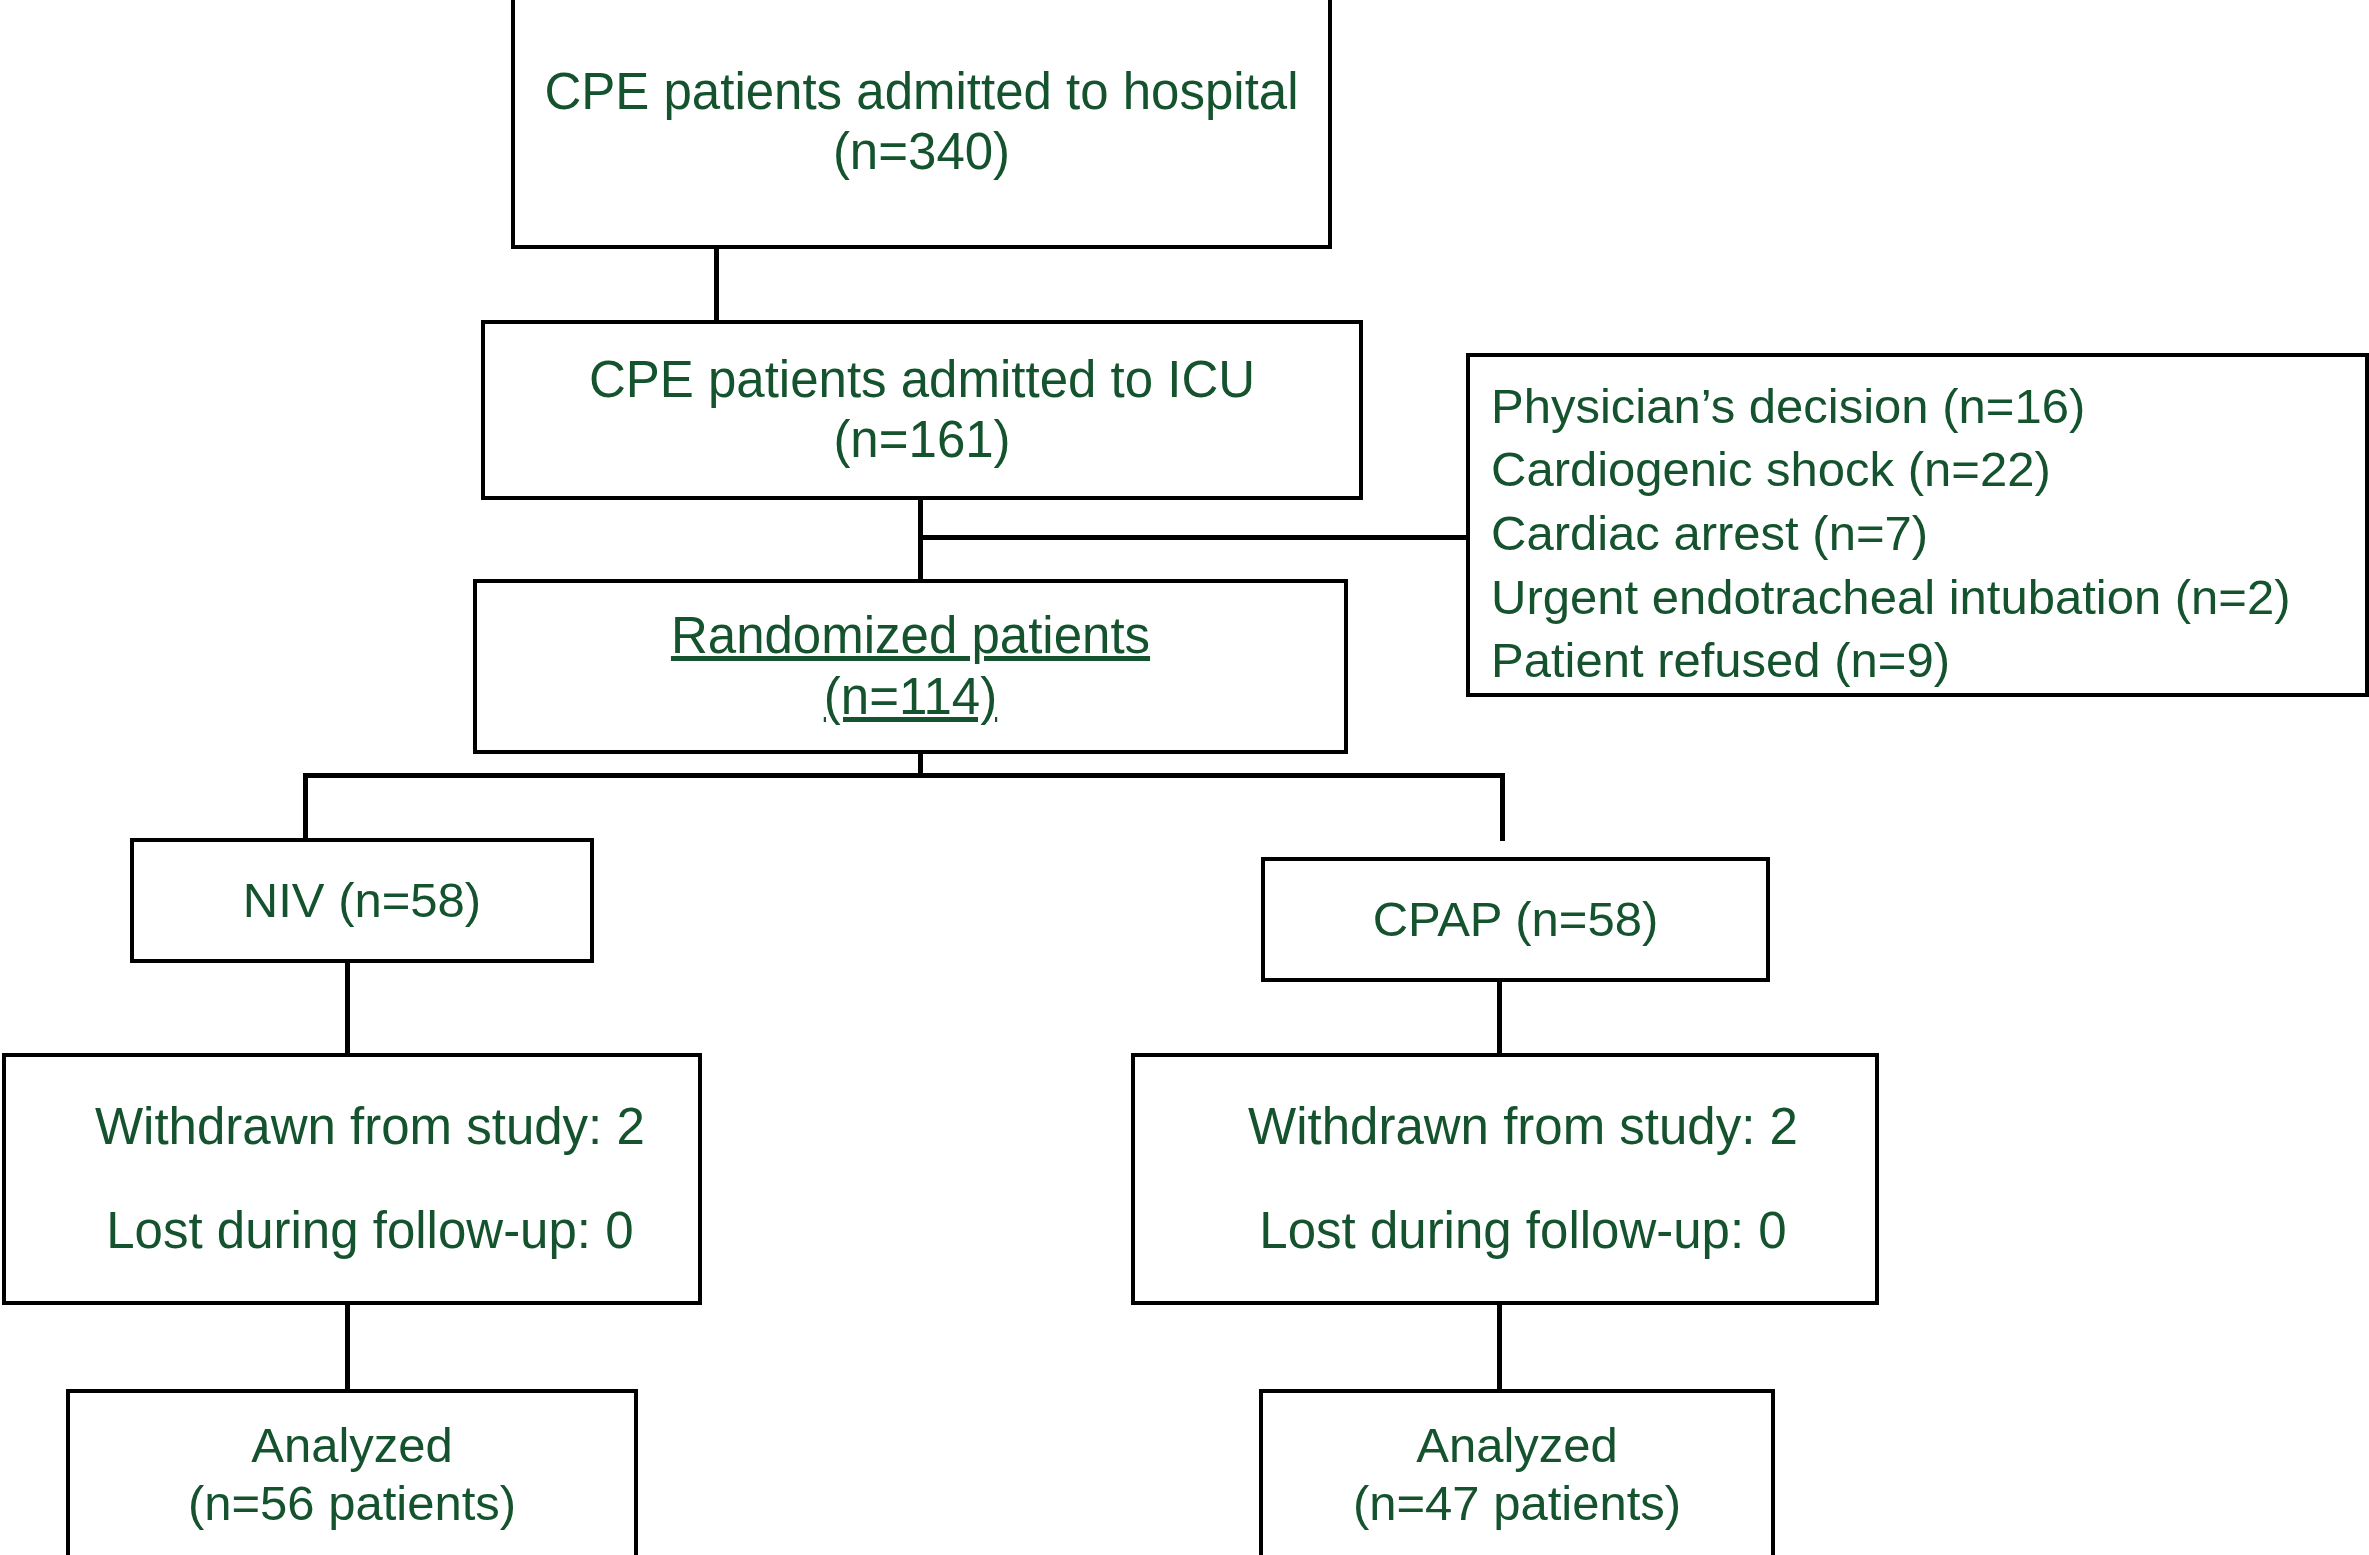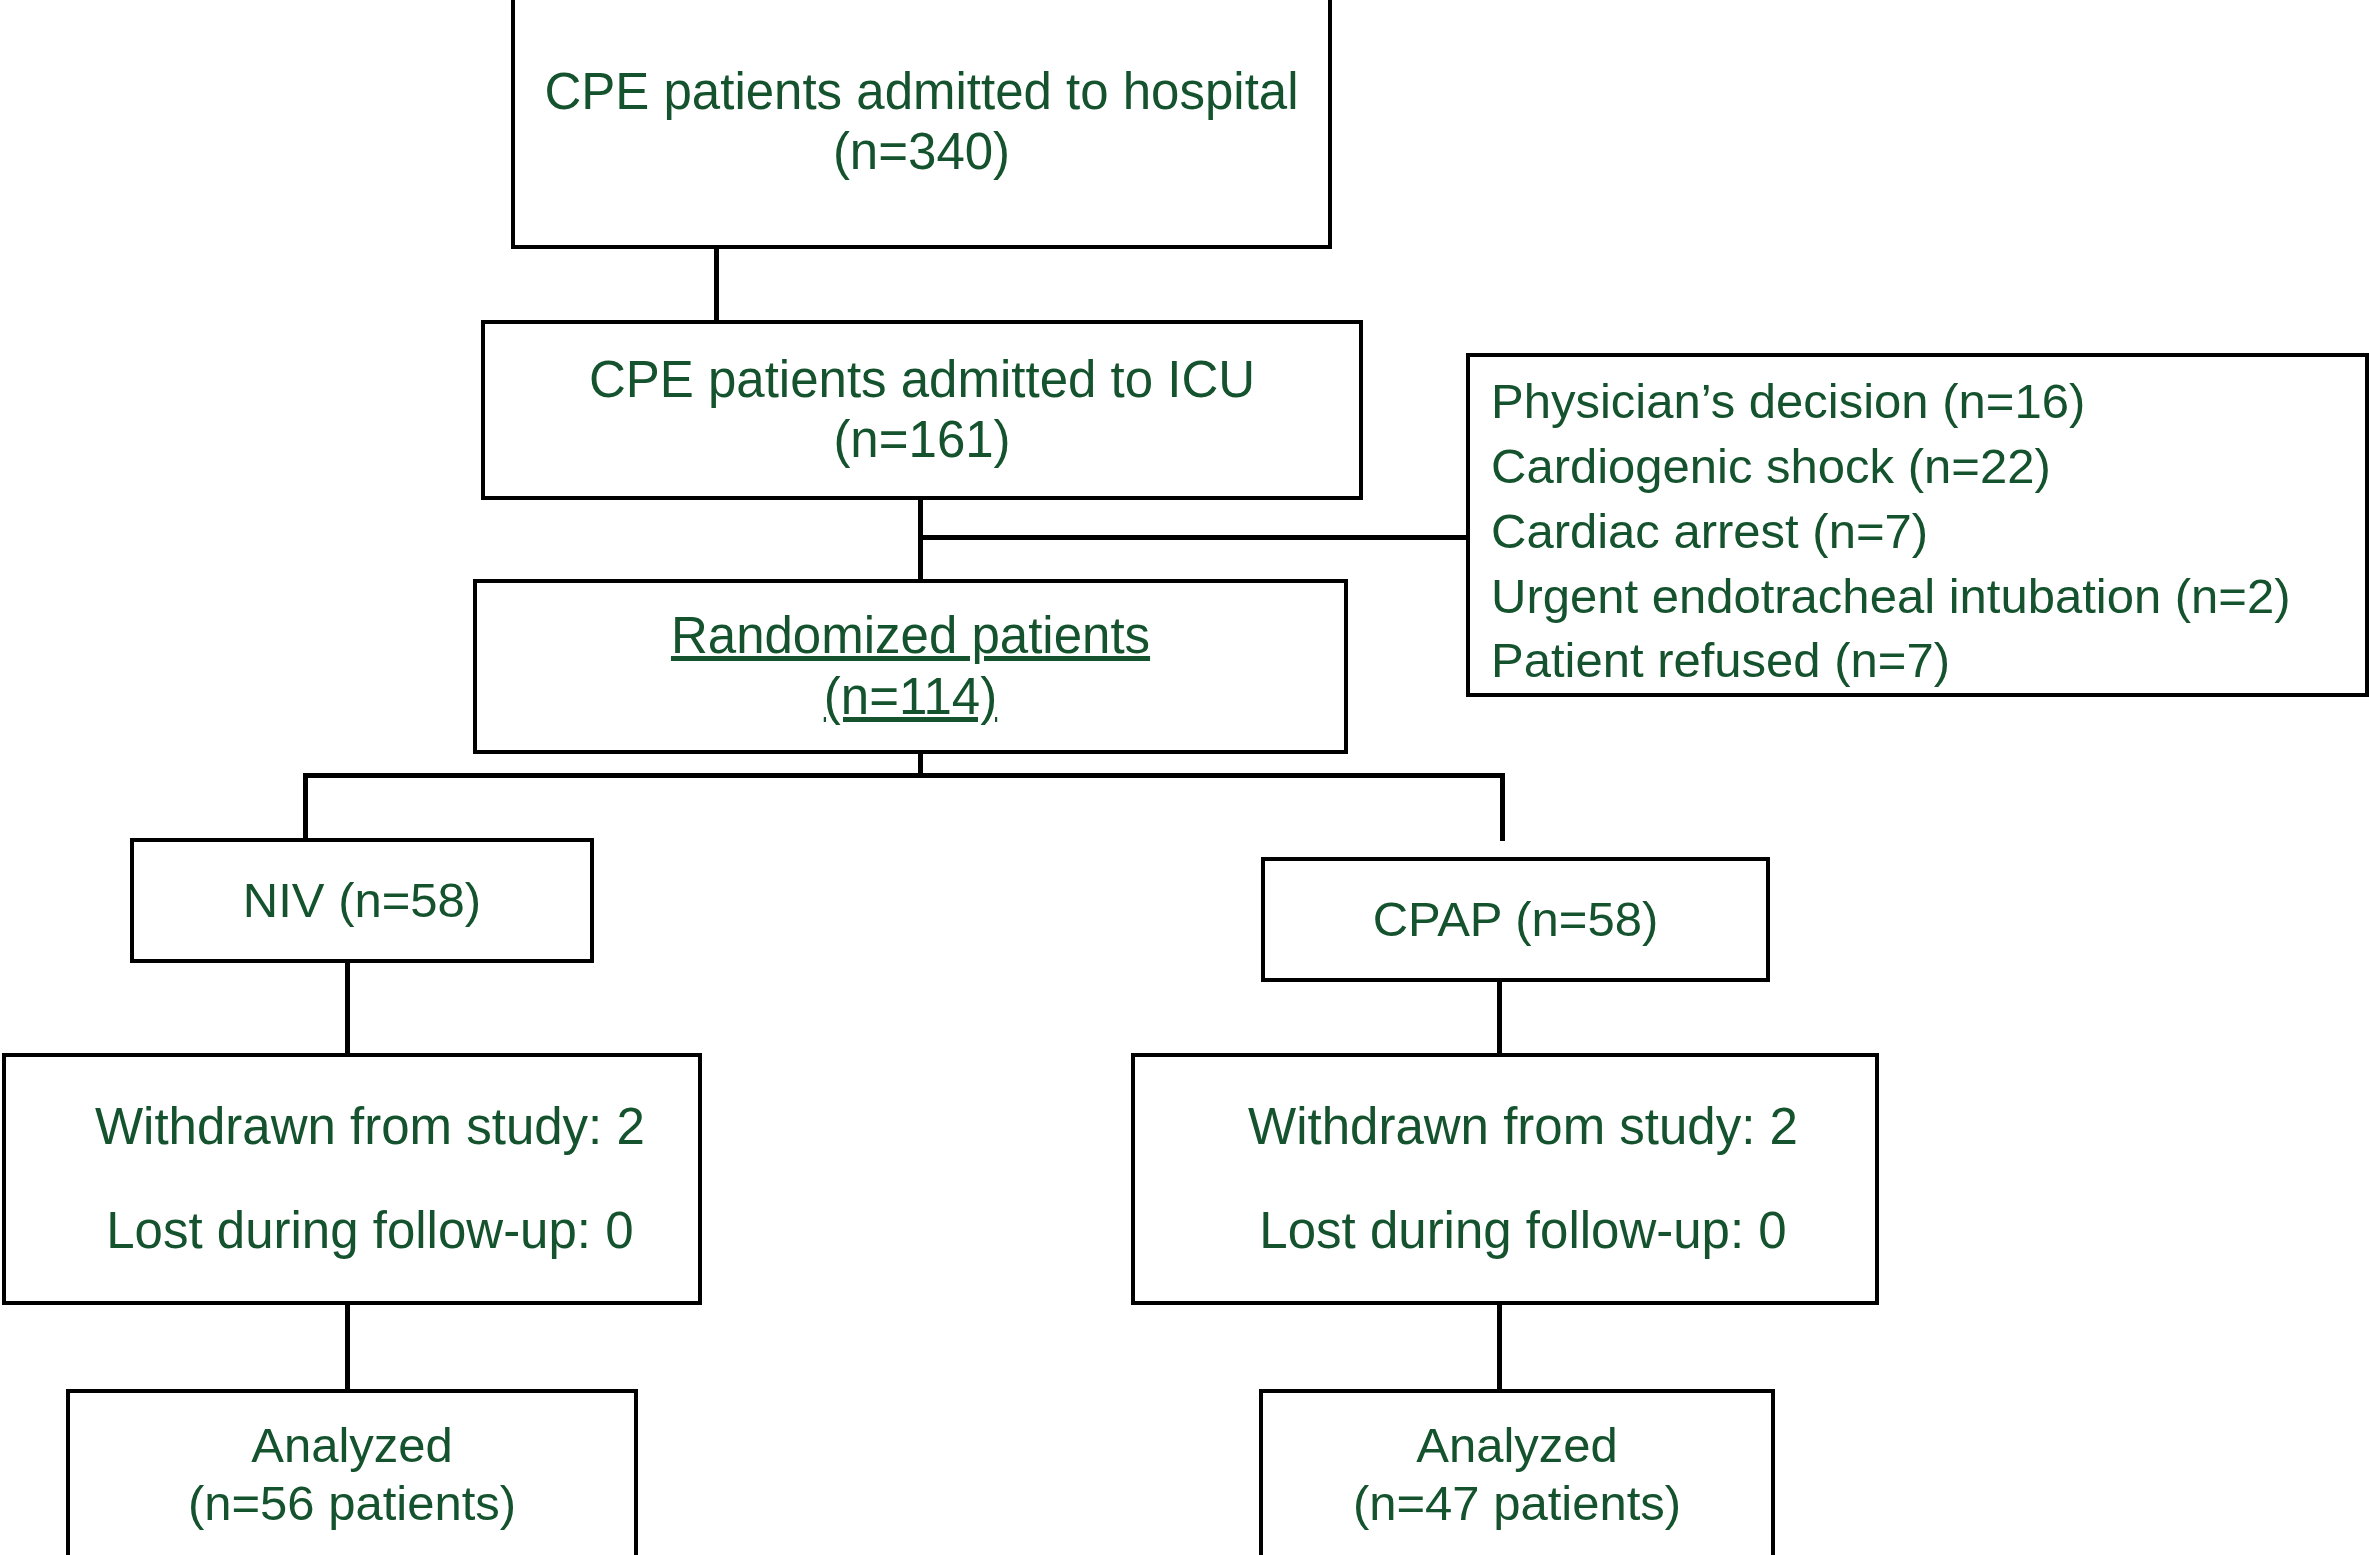--- a/index.html
+++ b/index.html
@@ -86,26 +86,26 @@
   <div class="node fs-big" style="left:511px; top:-4.7px; width:821px; height:254px;">
     <span class="line">CPE patients admitted to hospital</span>
     <span class="line">(n=340)</span>
   </div>
 
   <div class="node fs-big" style="left:481px; top:320px; width:882px; height:180px;">
     <span class="line">CPE patients admitted to ICU</span>
     <span class="line">(n=161)</span>
   </div>
 
-  <div class="node fs-excl left-align" style="left:1466px; top:353px; width:903px; height:344px; padding:13.2px 0 0 21px; justify-content:space-between;">
+  <div class="node fs-excl left-align" style="left:1466px; top:353px; width:903px; height:344px; padding:13.2px 0 0 21px; justify-content:flex-end;">
     <span class="line">Physician’s decision (n=16)</span>
     <span class="line">Cardiogenic shock (n=22)</span>
     <span class="line">Cardiac arrest (n=7)</span>
     <span class="line">Urgent endotracheal intubation (n=2)</span>
-    <span class="line">Patient refused (n=7)</span>
+    <span class="line">Patient refused (n=9)</span>
   </div>
 
   <div class="node fs-big" style="left:473px; top:579px; width:875px; height:175px;text-decoration:underline;">
     <span class="line">Randomized patients</span>
     <span class="line">(n=114)</span>
   </div>
 
   <div class="node fs-mid" style="left:130px; top:838px; width:464px; height:125px;">
     <span class="line">NIV (n=58)</span>
   </div>

